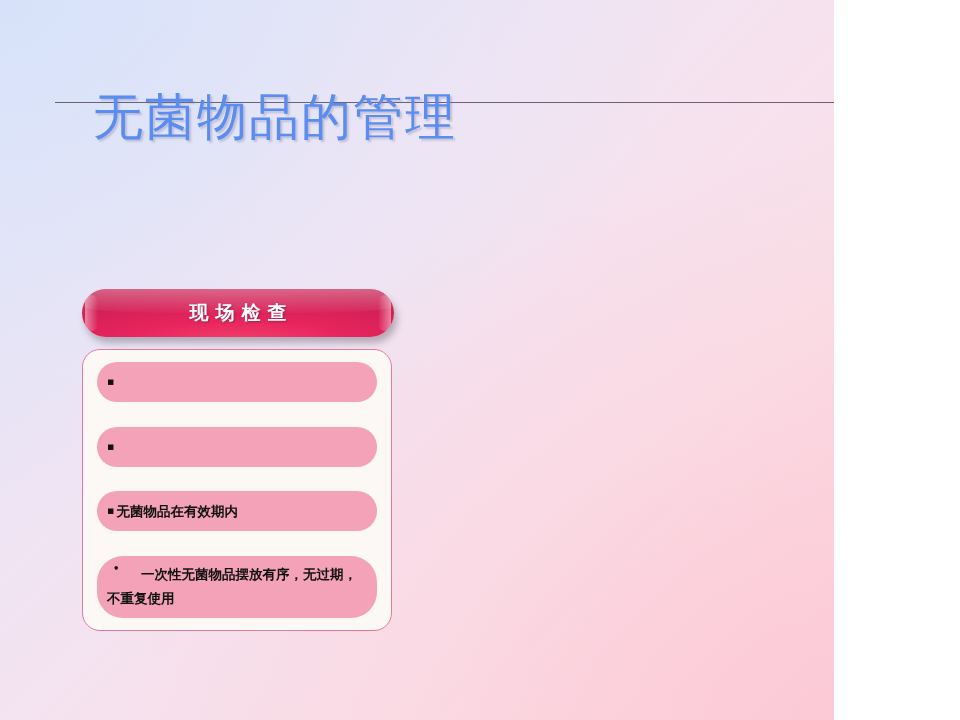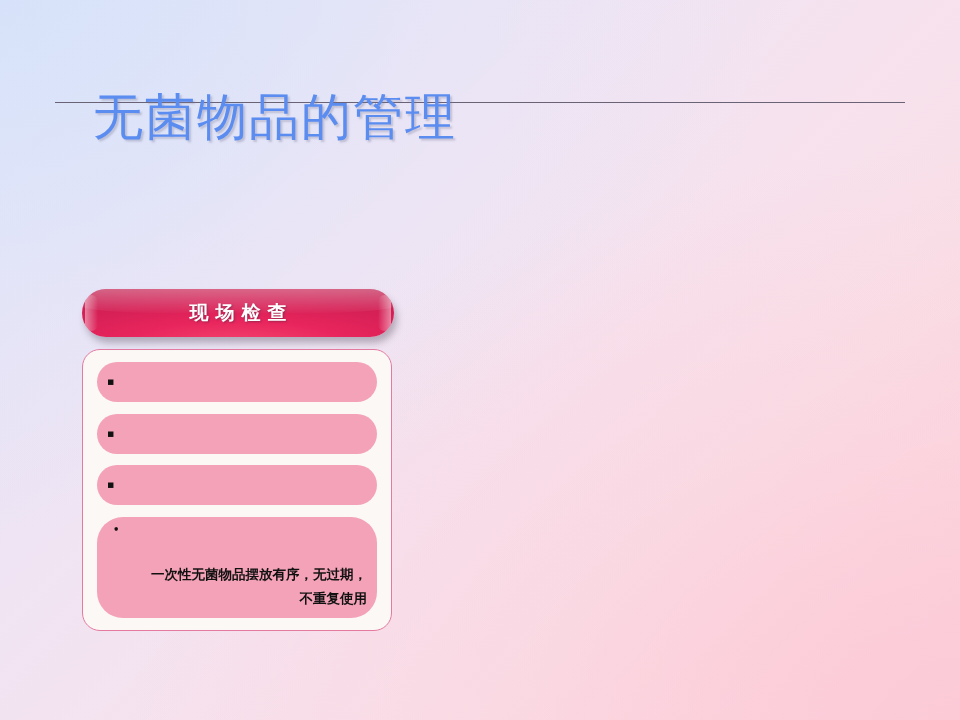--- a/index.html
+++ b/index.html
@@ -8,21 +8,21 @@
   }
   body {
     width: 960px;
     height: 720px;
     overflow: hidden;
     font-family: "Liberation Sans", sans-serif;
   }
 
   #slide {
     position: relative;
-    width: 960px;
+    width: 834px;
     height: 720px;
     overflow: hidden;
     background:
       linear-gradient(135deg,
         #dde4f9 0%,
         #e6e3f6 18%,
         #f0e4f3 36%,
         #f6e2ee 54%,
         #f9dfe7 72%,
         #fbd8e0 86%,
@@ -160,23 +160,22 @@
     position: absolute;
     left: 16px;
     top: 8px;
     font-size: 10px;
     line-height: 10px;
     color: #111;
   }
   .left-item.item-4 .item-text {
     display: block;
     width: 100%;
-    text-align: right;
+    text-align: left;
     text-indent: 34px;
-    margin-top: 39px;
   }
 </style>
 </head>
 <body>
 
 <div id="slide">
 
   <div class="title-rule"></div>
   <div class="title">无菌物品的管理</div>
 
@@ -194,20 +193,21 @@
       <div class="left-item item-1">
         <span class="sq-bullet">▪</span>
       </div>
 
       <div class="left-item item-2">
         <span class="sq-bullet">▪</span>
       </div>
 
       <div class="left-item item-3">
         <span class="sq-bullet">▪</span>
+        <span class="item-text"> 无菌物品在有效期内</span>
       </div>
 
       <div class="left-item item-4">
         <span class="dot-bullet">•</span>
         <span class="item-text">一次性无菌物品摆放有序，无过期，不重复使用</span>
       </div>
 
     </div>
   </div>
 

